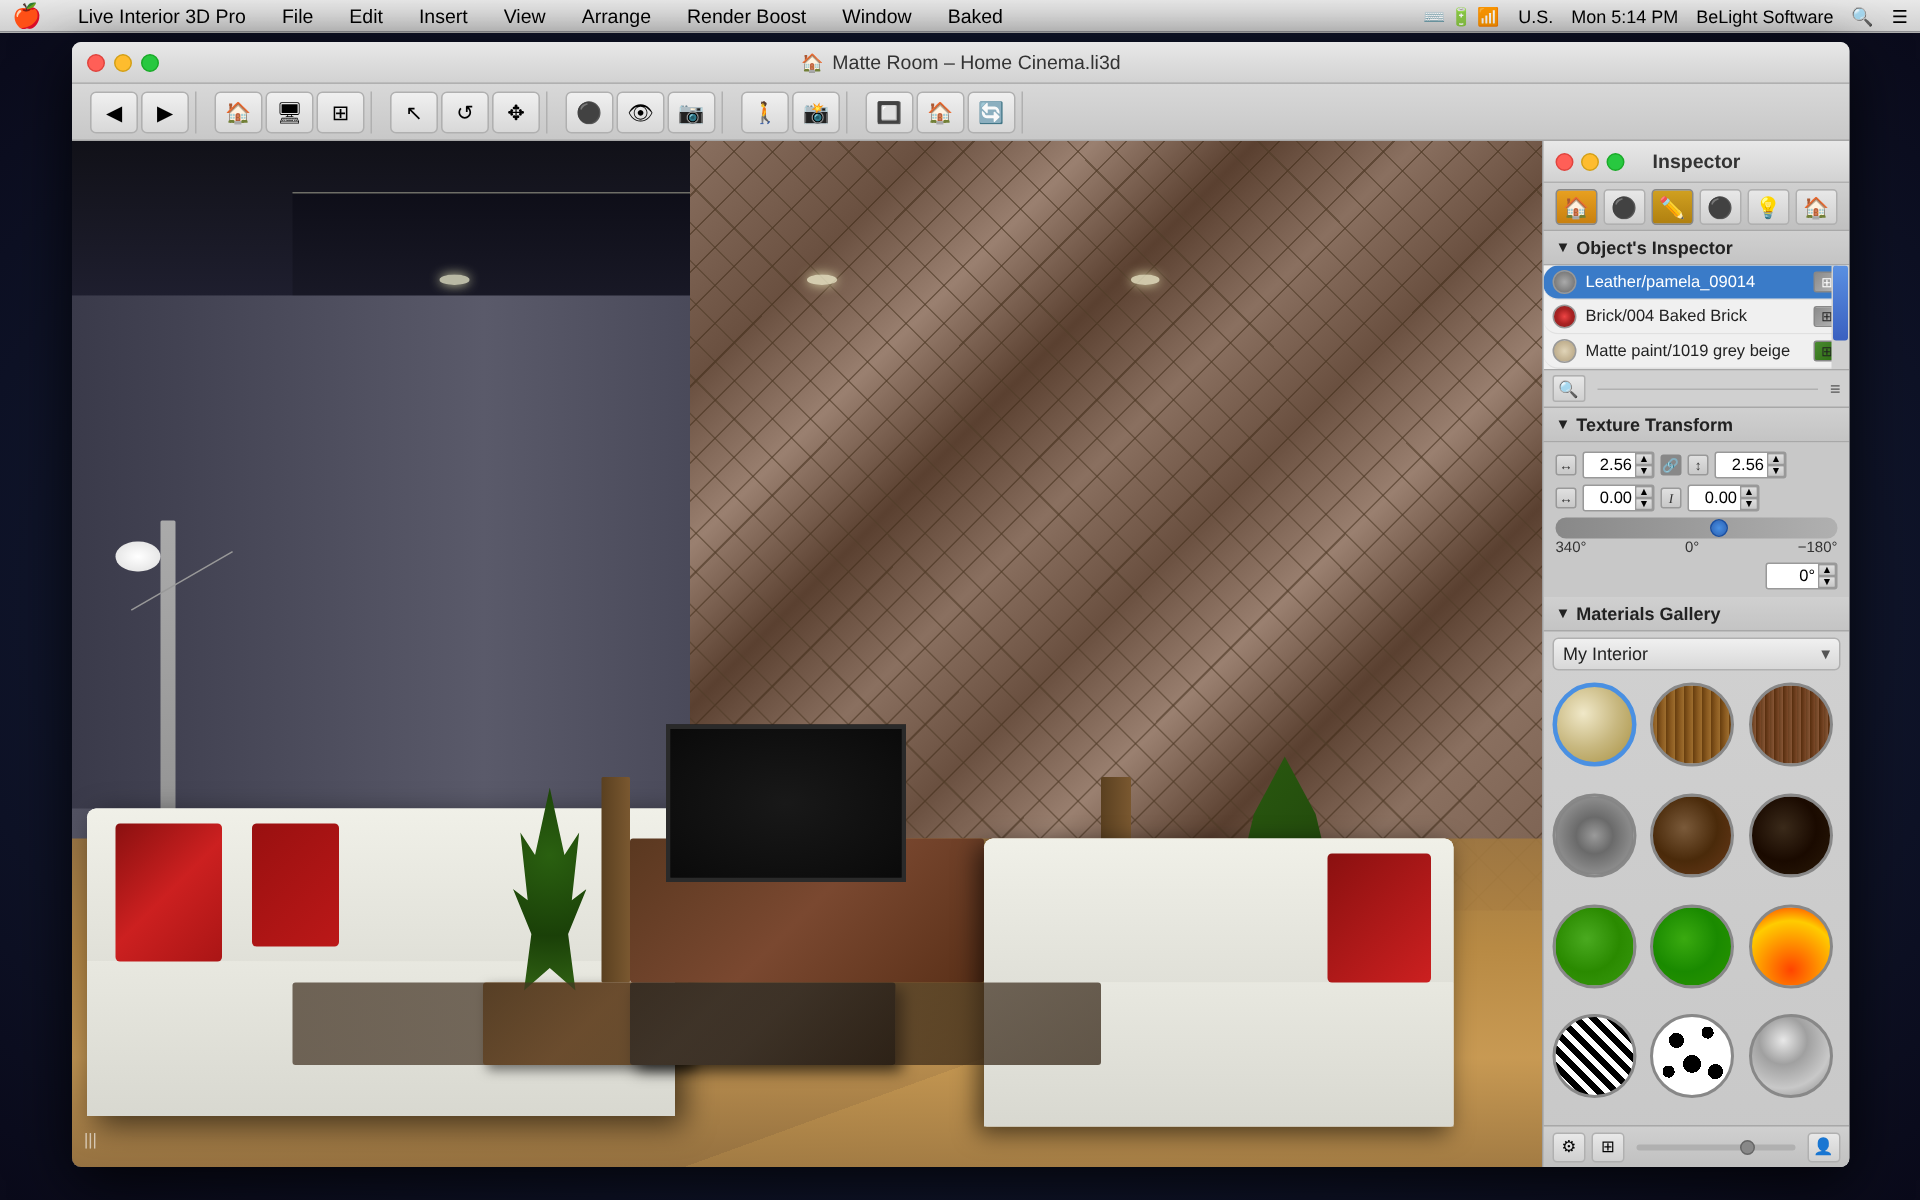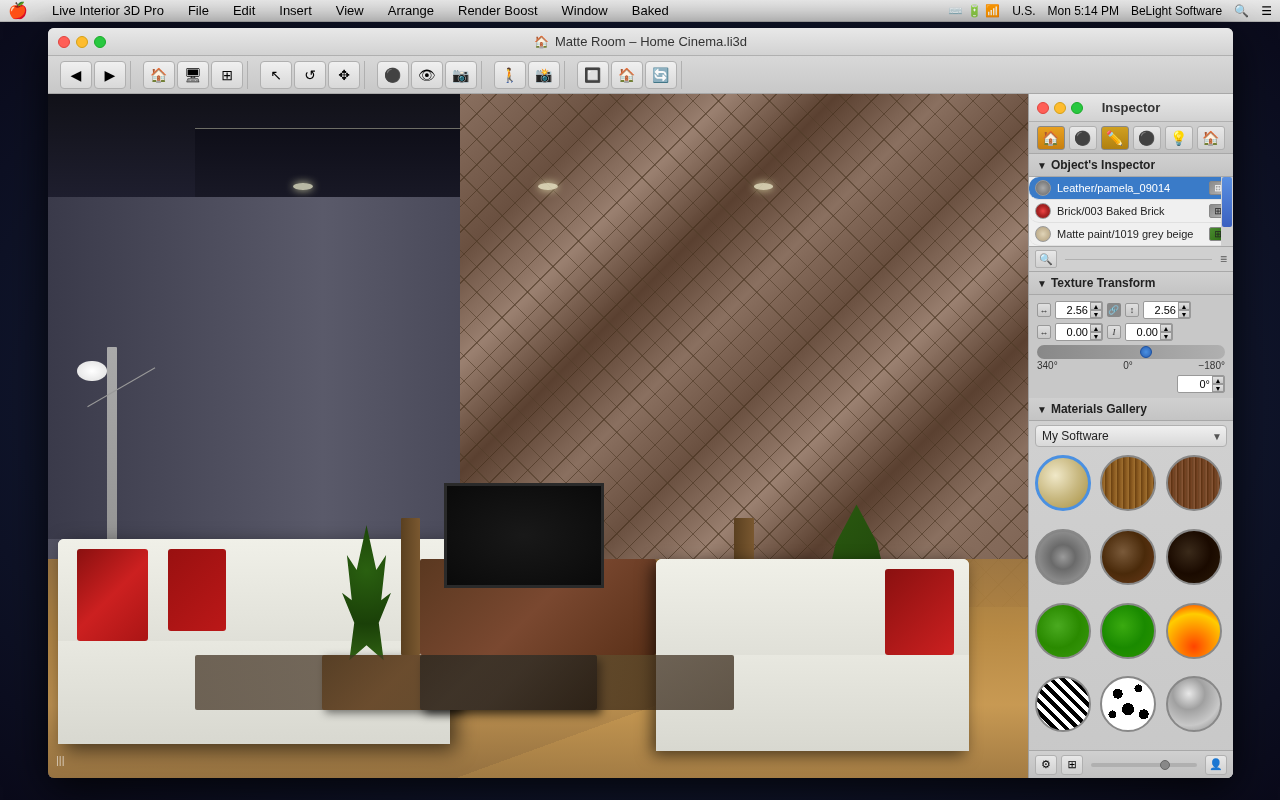--- a/index.html
+++ b/index.html
@@ -739,21 +739,21 @@
       <div class="materials-list">
 
         <div class="material-item selected">
           <div class="material-swatch" style="background:radial-gradient(circle,#aaa,#888,#666);"></div>
           <span class="material-name">Leather/pamela_09014</span>
           <div class="material-icon">⊞</div>
         </div>
 
         <div class="material-item">
           <div class="material-swatch" style="background:radial-gradient(circle,#ee4444,#aa2222,#882020);"></div>
-          <span class="material-name">Brick/003 Baked Brick</span>
+          <span class="material-name">Brick/004 Baked Brick</span>
           <div class="material-icon">⊞</div>
         </div>
 
         <div class="material-item">
           <div class="material-swatch" style="background:radial-gradient(circle,#e0d4b8,#c8b898,#b0a080);"></div>
           <span class="material-name">Matte paint/1019 grey beige</span>
           <div class="material-icon" style="background:linear-gradient(135deg,#4a8a30,#2a6a10);">⊞</div>
         </div>
 
         <div style="position:absolute;right:0;top:0;bottom:0;width:12px;background:#d0d0d0;">
@@ -835,21 +835,21 @@
         </div>
       </div>
 
       <div class="gallery-section">
         <div class="gallery-header">
           <span class="section-arrow">▼</span>
           <span>Materials Gallery</span>
         </div>
 
         <div class="gallery-dropdown">
-          <span>My Software</span>
+          <span>My Interior</span>
           <span class="gallery-dropdown-arrow">▼</span>
         </div>
 
         <div class="swatches-grid">
           <div class="swatch swatch-beige selected"></div>
           <div class="swatch swatch-wood1"></div>
           <div class="swatch swatch-wood2"></div>
           <div class="swatch swatch-stone"></div>
           <div class="swatch swatch-brown"></div>
           <div class="swatch swatch-darkbrown"></div>

